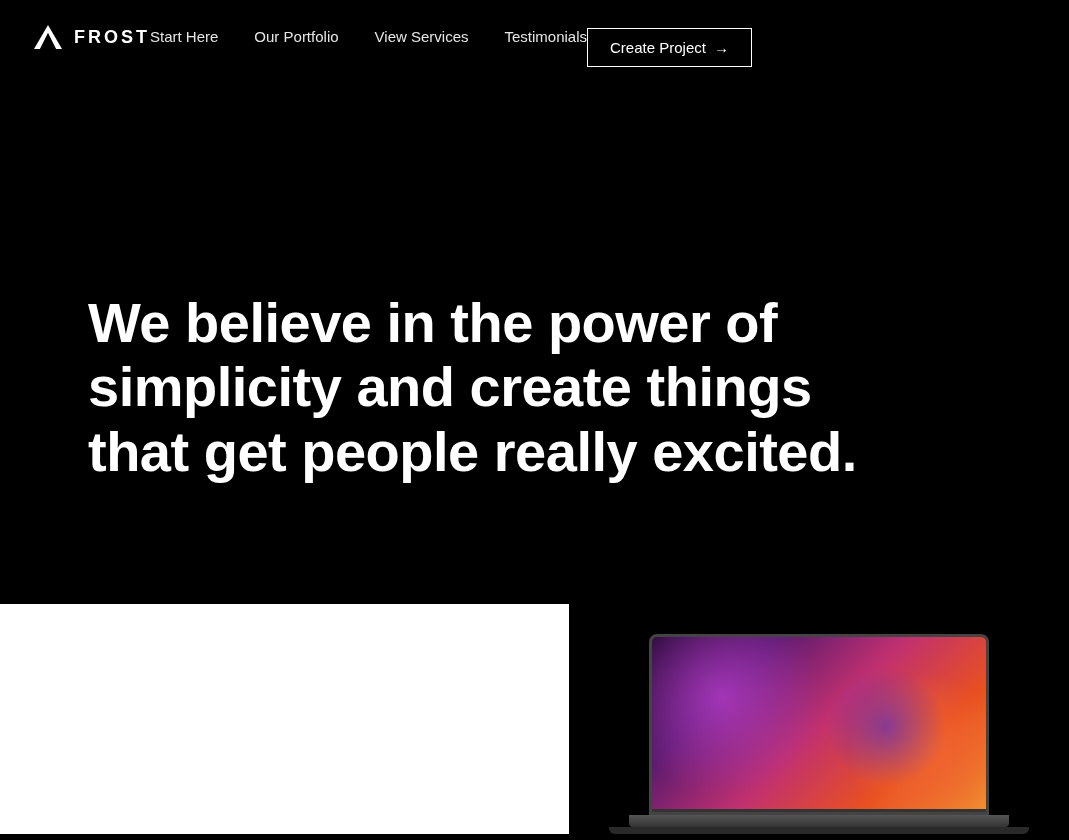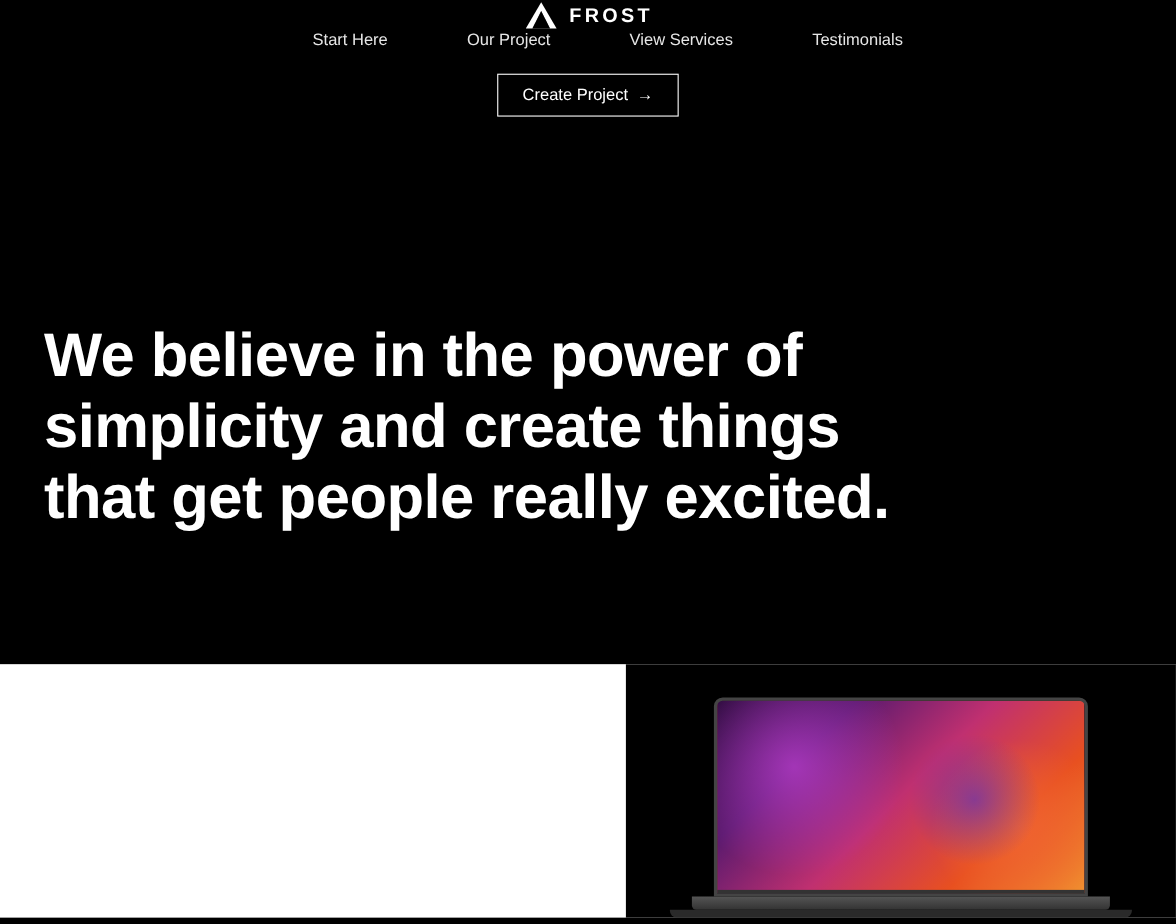--- a/index.html
+++ b/index.html
@@ -14,28 +14,26 @@
       color: #fff;
       width: 1069px;
       min-height: 840px;
       overflow-x: hidden;
     }
 
     
     nav {
       display: flex;
       align-items: center;
-      justify-content: space-between;
       padding: 0 32px;
       height: 74px;
       background: #000;
       position: sticky;
       top: 0;
       z-index: 100;
-      flex-direction: column;
     }
 
     .logo {
       display: flex;
       align-items: center;
       gap: 10px;
       text-decoration: none;
       color: #fff;
     }
 
@@ -57,21 +55,20 @@
       gap: 36px;
       list-style: none;
     }
 
     .nav-links a {
       color: #fff;
       text-decoration: none;
       font-size: 15px;
       font-weight: 400;
       opacity: 0.9;
-      margin-left: 36px;
     }
 
     .btn-create {
       border: 1.5px solid #fff;
       background: transparent;
       color: #fff;
       padding: 10px 22px;
       font-size: 15px;
       cursor: pointer;
       display: flex;
@@ -91,20 +88,21 @@
       justify-content: flex-end;
     }
 
     .hero-headline {
       font-size: 56px;
       font-weight: 700;
       line-height: 1.15;
       color: #fff;
       max-width: 820px;
       letter-spacing: -0.5px;
+      margin-left: 48px;
     }
 
     
     .lower-section {
       background: #fff;
       display: flex;
       min-height: 230px;
     }
 
     .lower-left {
@@ -211,21 +209,21 @@
 
     </svg>
     <span class="logo-text">FROST</span>
   </a>
 
   <ul class="nav-links">
     <li>
       <a href="#">Start Here</a>
     </li>
     <li>
-      <a href="#">Our Project</a>
+      <a href="#">Our Portfolio</a>
     </li>
     <li>
       <a href="#">View Services</a>
     </li>
     <li>
       <a href="#">Testimonials</a>
     </li>
   </ul>
 
   <button class="btn-create">

